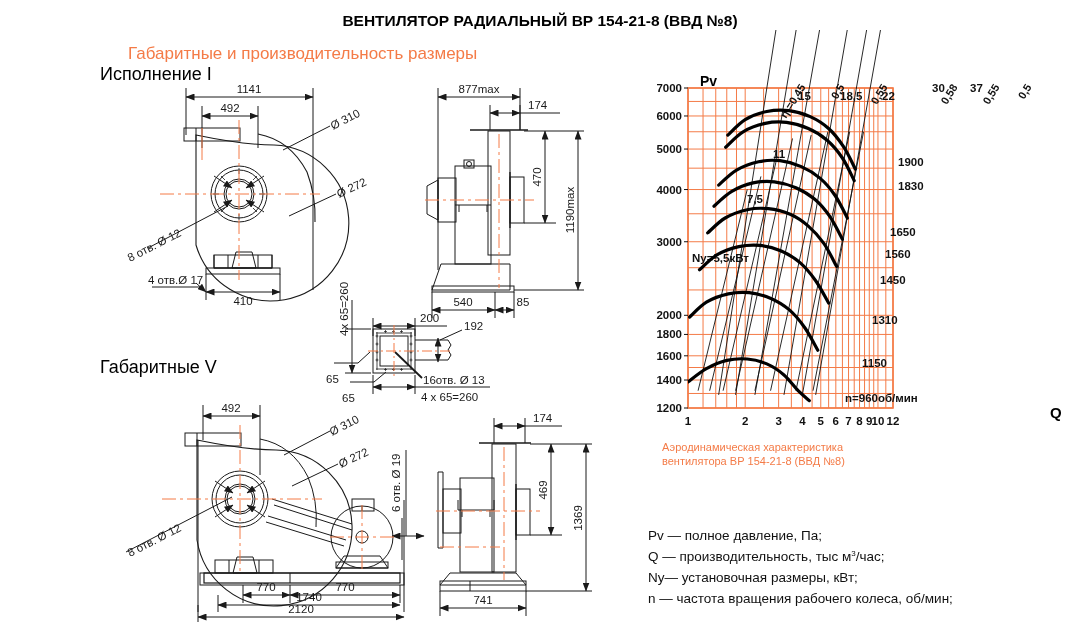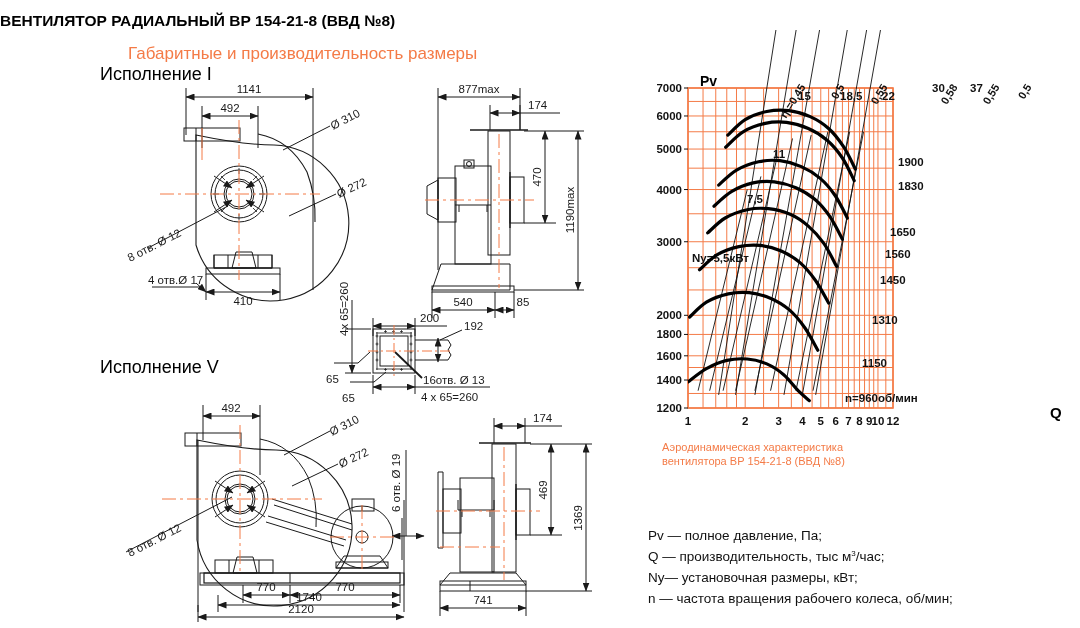--- a/index.html
+++ b/index.html
@@ -3,21 +3,21 @@
 <meta charset="utf-8">
 <style>
   html,body{margin:0;padding:0;}
   body{
     width:1080px;height:628px;background:#ffffff;
     font-family:"Liberation Sans","DejaVu Sans",sans-serif;
     position:relative;overflow:hidden;
   }
   .abs{position:absolute;}
   #page-title{
-    left:0;top:12px;width:1080px;text-align:left;
+    left:0;top:12px;width:1080px;text-align:center;
     font-size:15.5px;font-weight:bold;color:#000;letter-spacing:0px;
   }
   #dims-subtitle{
     left:128px;top:44px;font-size:17px;color:#F47B47;
   }
   .exec-label{font-size:18px;color:#000;}
   #exec1-label{left:100px;top:64px;}
   #exec5-label{left:100px;top:357px;}
   #pv-label{left:700px;top:73px;font-size:14px;font-weight:bold;}
   #q-label{left:1050px;top:404px;font-size:15px;font-weight:bold;}
@@ -29,21 +29,21 @@
   sup{font-size:8px;vertical-align:super;}
   svg{display:block;}
   text{font-family:"Liberation Sans","DejaVu Sans",sans-serif;}
 </style>
 </head>
 <body>
 
 <div class="abs" id="page-title">ВЕНТИЛЯТОР РАДИАЛЬНЫЙ ВР 154-21-8 (ВВД №8)</div>
 <div class="abs" id="dims-subtitle">Габаритные и производительность размеры</div>
 <div class="abs exec-label" id="exec1-label">Исполнение I</div>
-<div class="abs exec-label" id="exec5-label">Исполнение V</div>
+<div class="abs exec-label" id="exec5-label">Габаритные V</div>
 
 <svg class="abs" style="left:0;top:0;" width="640" height="628" viewBox="0 0 640 628">
   <defs>
     <marker id="ar" markerWidth="9" markerHeight="7" refX="8.5" refY="3.5" orient="auto">
       <polygon points="0,0 9,3.5 0,7" fill="#1a1a1a"></polygon>
     </marker>
     <marker id="arL" markerWidth="9" markerHeight="7" refX="0.5" refY="3.5" orient="auto">
       <polygon points="9,0 0,3.5 9,7" fill="#1a1a1a"></polygon>
     </marker>
   </defs>

